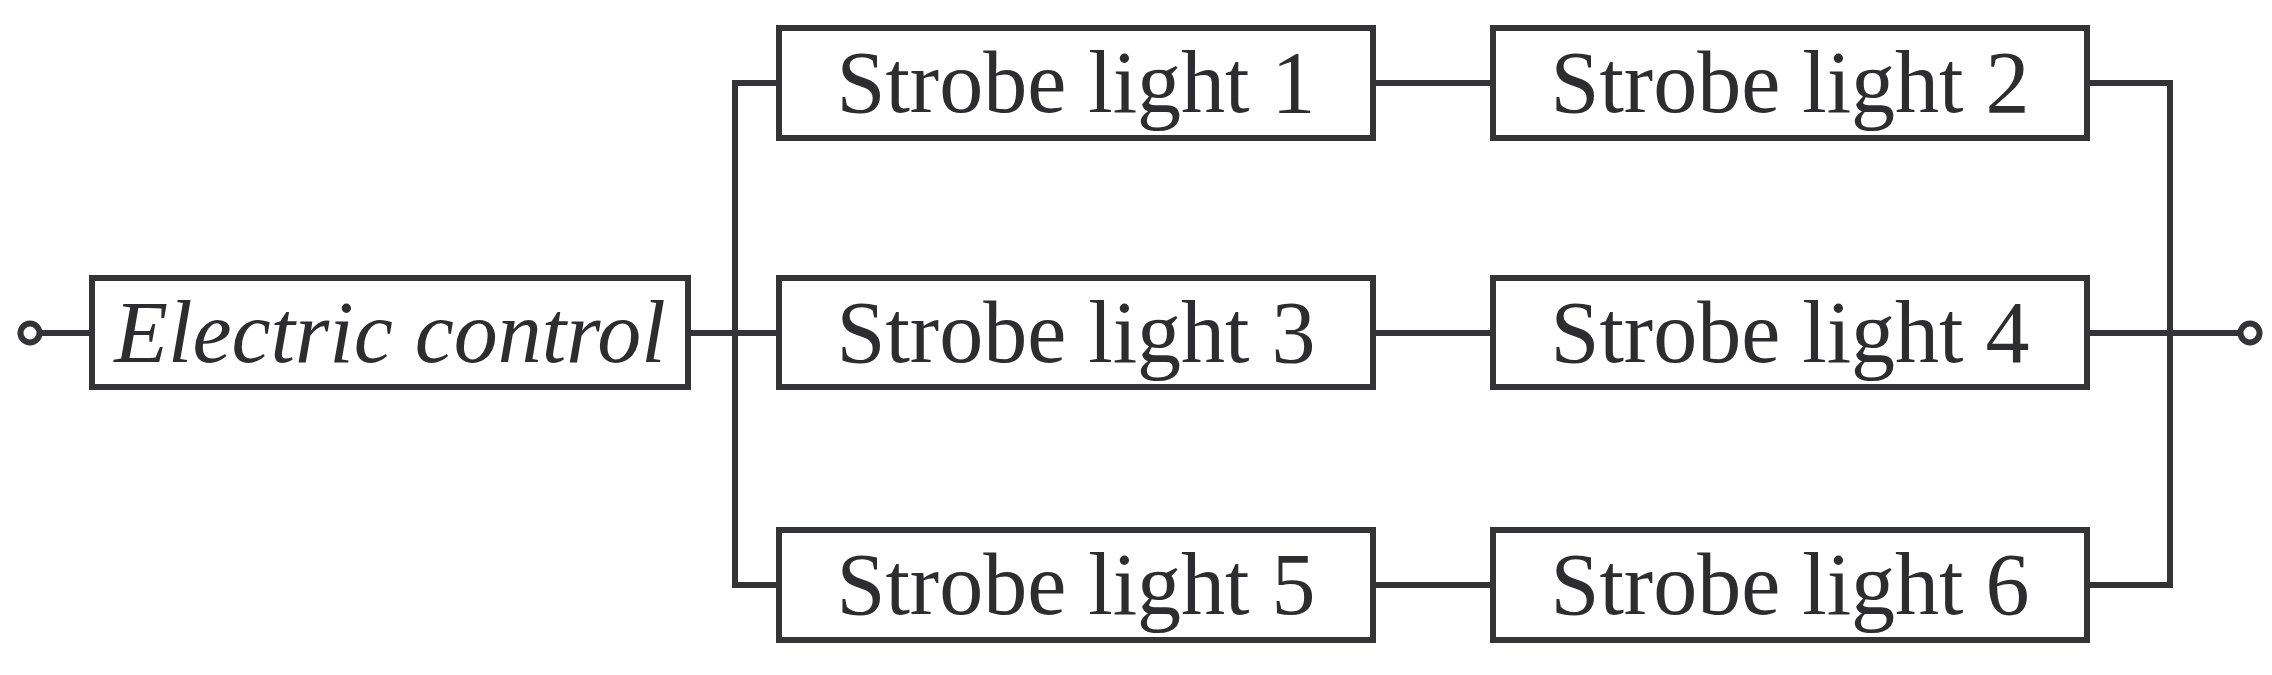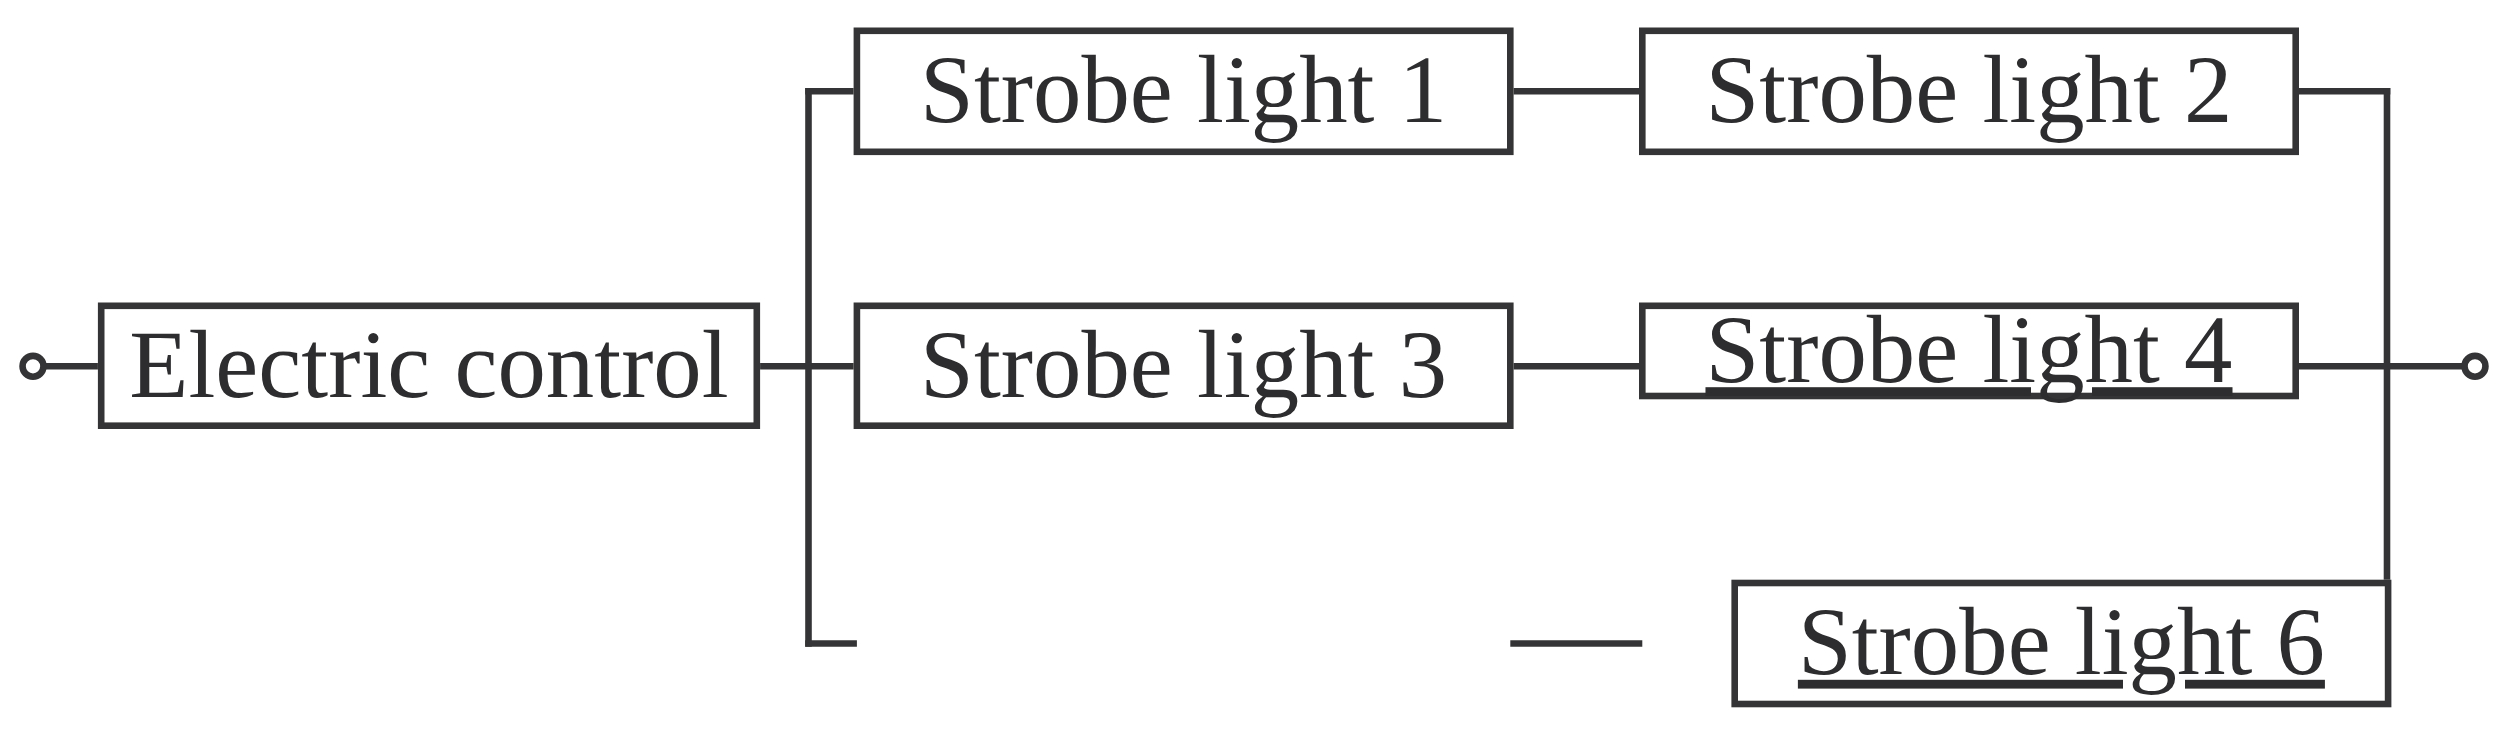--- a/index.html
+++ b/index.html
@@ -29,29 +29,29 @@
     background: #ffffff;
     display: flex;
     align-items: center;
     justify-content: center;
     color: #2d2d2f;
     font-size: 88px;
     line-height: 1;
     white-space: nowrap;
   }
   
-  .node-ec  { left: 89px;   top: 275px; width: 602px; height: 115px; }
+  .node-ec  { left: 89px;   top: 275px; width: 602px; height: 115px; font-style: italic; }
   
   .node-s1  { left: 776px;  top: 25px;  width: 600px; height: 116px; text-align: right; }
   .node-s3  { left: 776px;  top: 275px; width: 600px; height: 115px; align-items: center; }
   .node-s5  { left: 776px;  top: 527px; width: 600px; height: 116px; }
   
   .node-s2  { left: 1490px; top: 25px;  width: 600px; height: 116px; justify-content: center; }
-  .node-s4  { left: 1490px; top: 275px; width: 600px; height: 88px; text-decoration: underline; }
-  .node-s6  { left: 1574px; top: 527px; width: 600px; height: 116px; text-decoration: underline; }
+  .node-s4  { left: 1490px; top: 275px; width: 600px; height: 115px; }
+  .node-s6  { left: 1490px; top: 527px; width: 600px; height: 116px; }
 </style>
 </head>
 <body>
 
 <div class="canvas">
 
   <svg class="wires" viewBox="0 0 2272 675" xmlns="http://www.w3.org/2000/svg" stroke="#343436" stroke-width="6" fill="none">
 
     <line x1="41" y1="333" x2="92" y2="333"></line>
     <circle cx="30" cy="333" r="9.5" fill="#ffffff"></circle>
@@ -87,18 +87,21 @@
   </div>
 
   <div class="node node-s3">
     <span>Strobe light 3</span>
   </div>
 
   <div class="node node-s4">
     <span>Strobe light 4</span>
   </div>
 
+  <div class="node node-s5">
+    <span>Strobe light 5</span>
+  </div>
 
   <div class="node node-s6">
     <span>Strobe light 6</span>
   </div>
 
 </div>
 
 </body></html>

